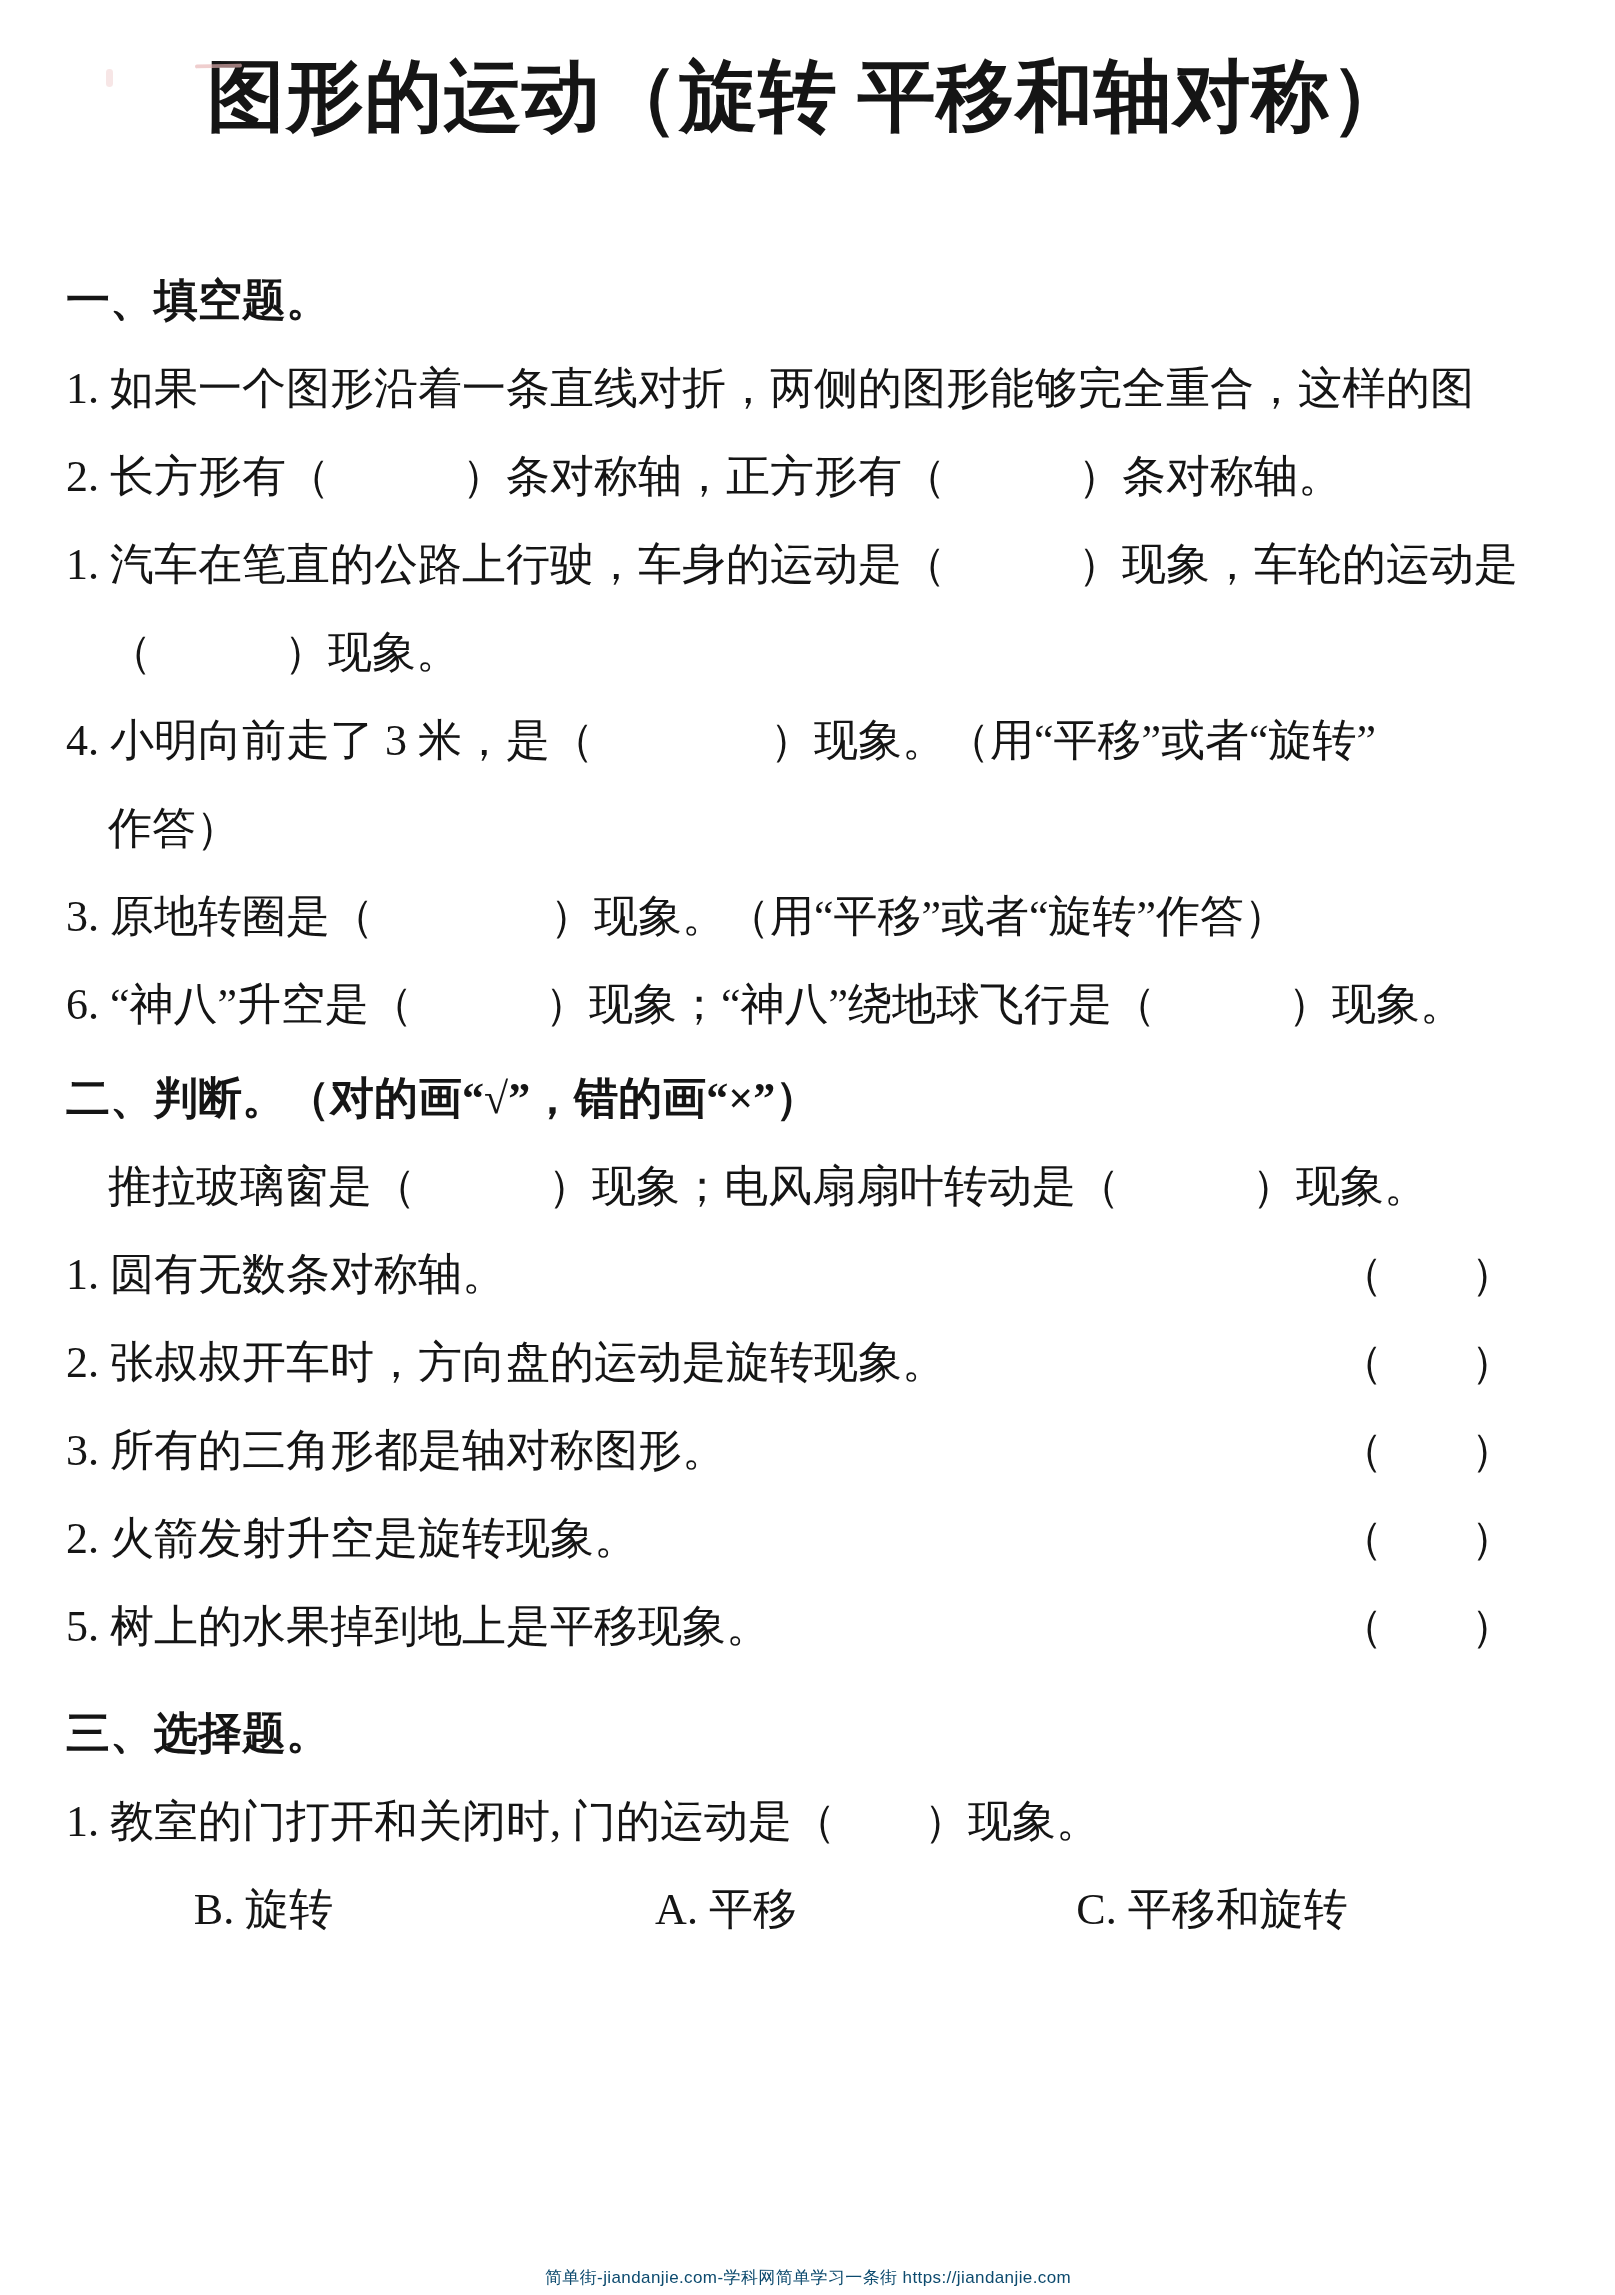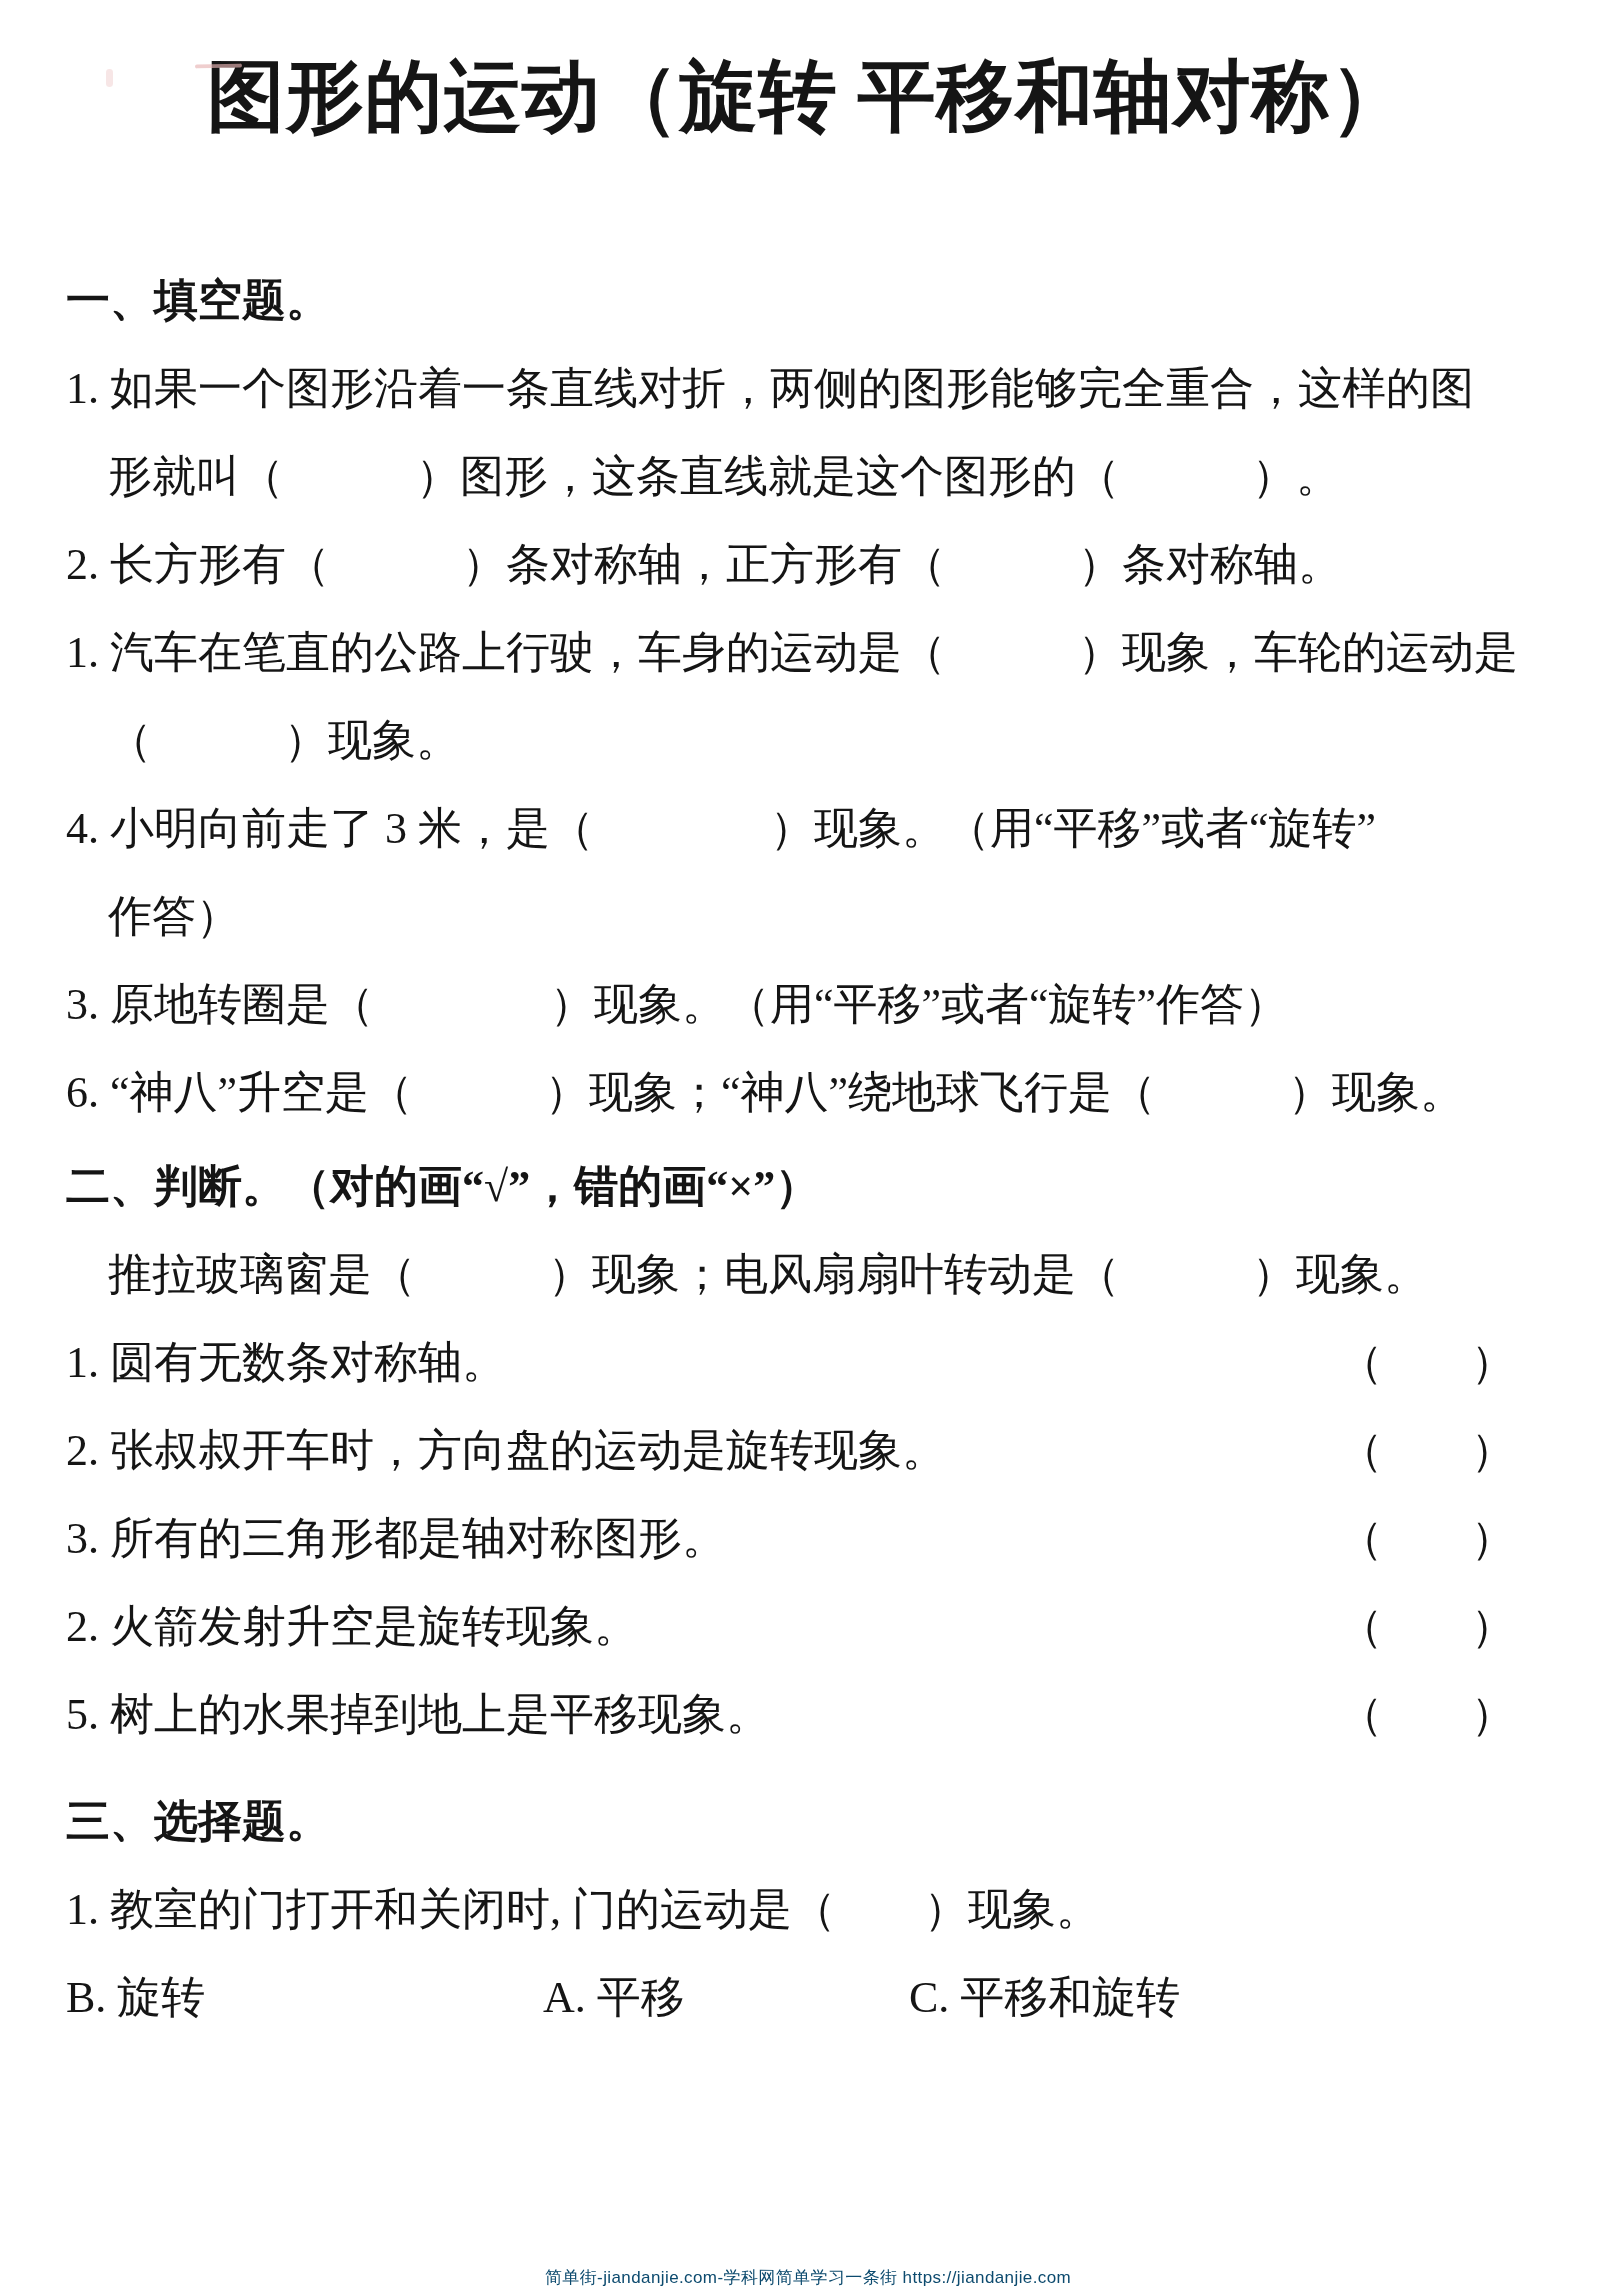--- a/index.html
+++ b/index.html
@@ -22,20 +22,21 @@
     white-space:pre;
   }
 
   .content { padding-left:66px; padding-right:101px; }
 
   .line {
     height:88px;
     display:flex; align-items:center;
     font-size:44px;
     white-space:pre;
+    text-align:center;
   }
   .heading { font-weight:bold; }
   .s1-heading { margin-top:113px; }
   .s2-heading { margin-top:6.7px; }
   .s3-heading { margin-top:18.5px; }
   .indent { padding-left:42px; }
 
   .judge-row { justify-content:space-between; }
 
   .options-row .opt { display:inline-block; }
@@ -78,21 +79,20 @@
   <div class="artifact pink-line"></div>
   <div class="artifact pink-smudge"></div>
 
   <h1 class="title">图形的运动（旋转 平移和轴对称）</h1>
 
   <div class="content">
 
     <div class="line heading s1-heading">一、填空题。</div>
 
     <div class="line">1. 如果一个图形沿着一条直线对折，两侧的图形能够完全重合，这样的图</div>
-    <div class="line indent">形就叫（　　　）图形，这条直线就是这个图形的（　　　）。</div>
     <div class="line">2. 长方形有（　　　）条对称轴，正方形有（　　　）条对称轴。</div>
     <div class="line">1. 汽车在笔直的公路上行驶，车身的运动是（　　　）现象，车轮的运动是</div>
     <div class="line indent">（　　　）现象。</div>
     <div class="line">4. 小明向前走了 3 米，是（　　　　）现象。（用“平移”或者“旋转”</div>
     <div class="line indent">作答）</div>
     <div class="line">3. 原地转圈是（　　　　）现象。（用“平移”或者“旋转”作答）</div>
     <div class="line">6. “神八”升空是（　　　）现象；“神八”绕地球飞行是（　　　）现象。</div>
     <div class="line heading s2-heading">二、判断。（对的画“√”，错的画“×”）</div>
 
     <div class="line indent">推拉玻璃窗是（　　　）现象；电风扇扇叶转动是（　　　）现象。</div>

